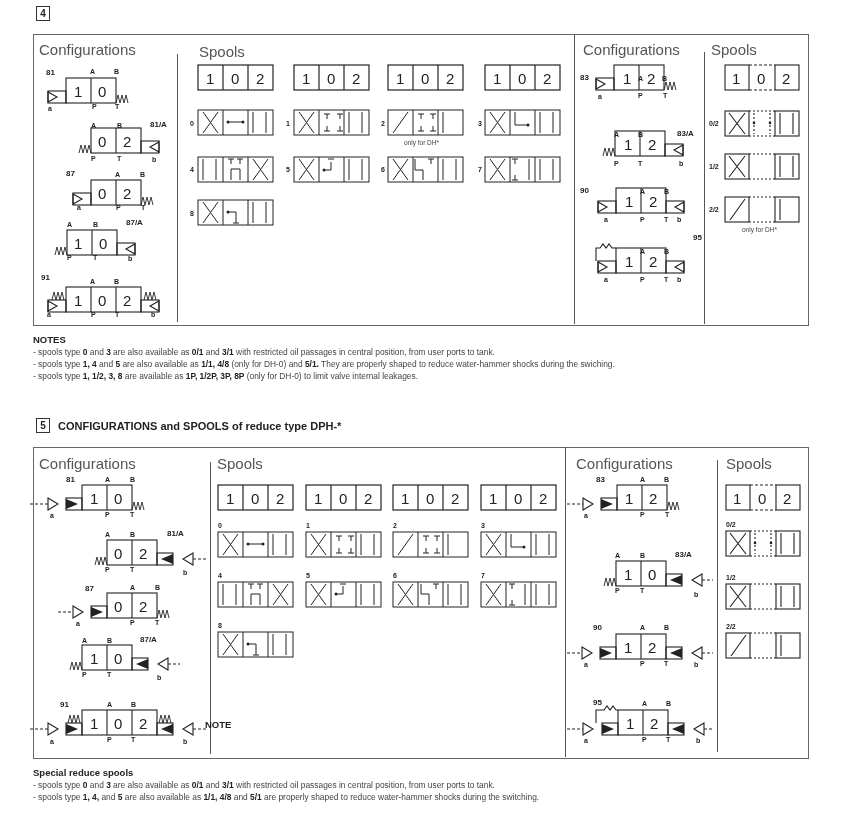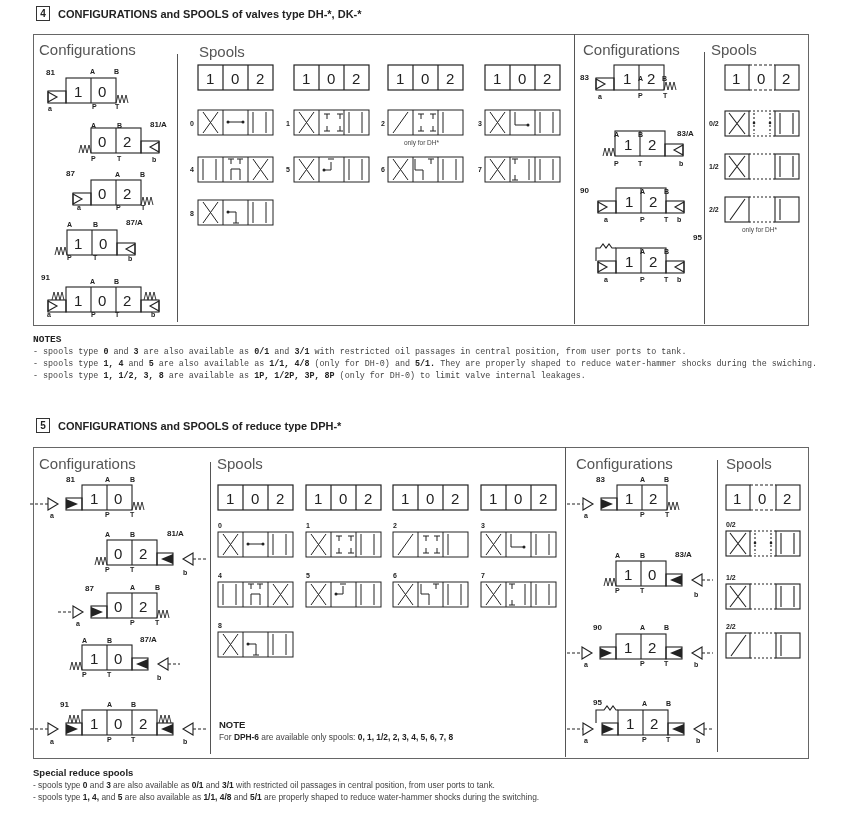--- a/index.html
+++ b/index.html
@@ -13,21 +13,20 @@
   .notes .h{font-weight:bold;color:#222;font-size:9.5px;}
   .notes b{color:#222;}
   svg{position:absolute;overflow:visible;}
   svg text{font-family:"Liberation Sans",sans-serif;}
 </style>
 </head>
 <body>
 
 <div class="sec-title" style="left:36px;top:6px;">
   <span class="sec-num">4</span>
-  <span>CONFIGURATIONS and SPOOLS of valves type DH-*, DK-*</span>
 </div>
 
 <div class="panel" style="left:33px;top:34px;width:774px;height:290px;"></div>
 <div class="vdiv" style="left:177px;top:54px;height:268px;"></div>
 <div class="vdiv" style="left:574px;top:34px;height:290px;"></div>
 <div class="vdiv" style="left:704px;top:52px;height:272px;"></div>
 
 <div class="lbl" style="left:39px;top:41px;">Configurations</div>
 <div class="lbl" style="left:199px;top:43px;">Spools</div>
 <div class="lbl" style="left:583px;top:41px;">Configurations</div>
@@ -329,21 +328,21 @@
       <text x="782" y="84">2</text>
     </g>
   <g font-size="7" font-weight="bold" fill="#222">
     <text x="709" y="126">0/2</text>
       <text x="709" y="169">1/2</text>
       <text x="709" y="212">2/2</text>
   </g>
   <text x="742" y="232" font-size="6.5" fill="#444">only for DH*</text>
 </svg>
 
-<div class="notes" style="left:33px;top:334px;width:790px;font-family:Liberation Mono, monospace;">
+<div class="notes" style="left:33px;top:334px;width:790px;">
   <div class="h">NOTES</div>
   <div class="note-line">- spools type <b>0</b> and <b>3</b> are also available as <b>0/1</b> and <b>3/1</b> with restricted oil passages in central position, from user ports to tank.</div>
   <div class="note-line">- spools type <b>1, 4</b> and <b>5</b> are also available as <b>1/1, 4/8</b> (only for DH-0) and <b>5/1.</b> They are properly shaped to reduce water-hammer shocks during the swiching.</div>
   <div class="note-line">- spools type <b>1, 1/2, 3, 8</b> are available as <b>1P, 1/2P, 3P, 8P</b> (only for DH-0) to limit valve internal leakages.</div>
 </div>
 
 <div class="sec-title" style="left:36px;top:418px;">
   <span class="sec-num">5</span>
   <span>CONFIGURATIONS and SPOOLS of reduce type DPH-*</span>
 </div>
@@ -650,22 +649,21 @@
       <text x="758" y="504">0</text>
       <text x="783" y="504">2</text>
     </g>
   <g font-size="7" font-weight="bold" fill="#222">
     <text x="726" y="527">0/2</text>
       <text x="726" y="580">1/2</text>
       <text x="726" y="629">2/2</text>
   </g>
 </svg>
 
-<div class="notes" style="left:219px;top:719px;width:340px;">
+<div class="notes" style="left:205px;top:719px;width:340px;">
   <div class="h">NOTE</div>
-  <div class="note-line">For <b>DPH-6</b> are available only spools: <b>0, 1, 1/2, 2, 3, 4, 5, 6, 7, 8</b></div>
 </div>
 
 <div class="notes" style="left:33px;top:767px;width:790px;">
   <div class="h">Special reduce spools</div>
   <div class="note-line">- spools type <b>0</b> and <b>3</b> are also available as <b>0/1</b> and <b>3/1</b> with restricted oil passages in central position, from user ports to tank.</div>
   <div class="note-line">- spools type <b>1, 4,</b> and <b>5</b> are also available as <b>1/1, 4/8</b> and <b>5/1</b> are properly shaped to reduce water-hammer shocks during the switching.</div>
 </div>
 
 </body></html>

